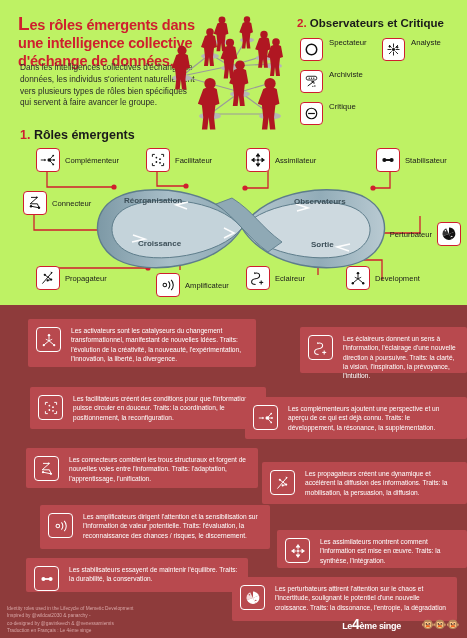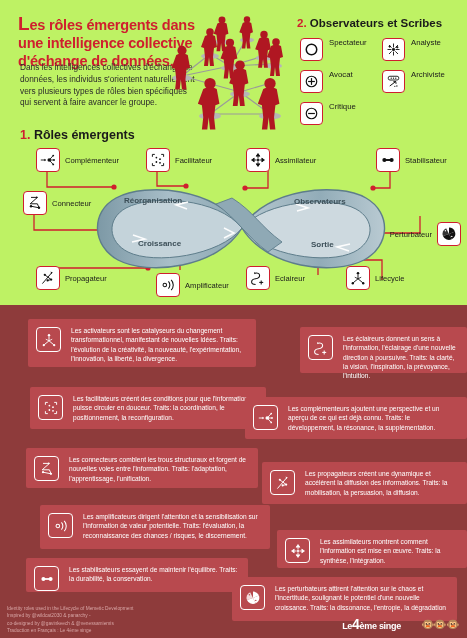--- a/index.html
+++ b/index.html
@@ -195,21 +195,21 @@
           </g>
           <g transform="translate(118,102) scale(1.35)">
             <circle cx="0" cy="-24" r="4.2"></circle>
             <path d="M-5,-20 q5,-3 10,0 l2,11 -3,1 -1,9 1,9 -4,0 -1,-9 -1,9 -4,0 1,-9 -1,-9 -3,-1 z"></path>
           </g>
         </g>
       </svg>
     </div>
 
     <div class="sec2-title">
-      <span class="num">2.</span><span> Observateurs et Scribes</span>
+      <span class="num">2.</span><span> Observateurs et Critique</span>
     </div>
 
     <div class="obs-grid">
       <div class="obs-row">
         <div class="obs-item">
           <span class="ibox">
             <svg width="15" height="15" viewBox="0 0 20 20">
                 <circle cx="10" cy="10" r="7" fill="none" stroke="#111" stroke-width="2"></circle>
               </svg>
           </span>
@@ -230,30 +230,20 @@
               <circle cx="5" cy="6" r="1" fill="#111"></circle>
                 <circle cx="15" cy="7" r="1" fill="#111"></circle>
             </svg>
           </span>
           <span class="obs-label">Analyste</span>
         </div>
       </div>
       <div class="obs-row">
         <div class="obs-item">
           <span class="ibox">
-            <svg width="15" height="15" viewBox="0 0 20 20">
-                <circle cx="10" cy="10" r="7" fill="none" stroke="#111" stroke-width="1.6"></circle>
-                <line x1="10" y1="5.5" x2="10" y2="14.5" stroke="#111" stroke-width="1.6"></line>
-                <line x1="5.5" y1="10" x2="14.5" y2="10" stroke="#111" stroke-width="1.6"></line>
-              </svg>
-          </span>
-          <span class="obs-label">Avocat</span>
-        </div>
-        <div class="obs-item">
-          <span class="ibox">
             <svg width="15" height="15" viewBox="0 0 20 20" stroke="#111" fill="none">
               <rect x="3" y="3" width="14" height="5" rx="2.2" stroke-width="1.2"></rect>
               <circle cx="7" cy="5.5" r="0.9" fill="#111" stroke="none"></circle>
               <circle cx="10" cy="5.5" r="0.9" fill="#111" stroke="none"></circle>
               <circle cx="13" cy="5.5" r="0.9" fill="#111" stroke="none"></circle>
               <path d="M5 16 L13 10" stroke-width="1.3"></path>
               <path d="M13 10 l-3.2 0.3 M13 10 l0.4 3.1" stroke-width="1.3"></path>
               <circle cx="14.5" cy="16" r="0.9" fill="#111" stroke="none"></circle>
               <circle cx="11.8" cy="16.4" r="0.8" fill="#111" stroke="none"></circle>
             </svg>
@@ -470,21 +460,21 @@
         <svg width="16" height="16" viewBox="0 0 20 20" stroke="#111" stroke-width="1.2" fill="none">
           <circle cx="10" cy="4" r="1.6" fill="#111" stroke="none"></circle>
           <line x1="10" y1="5.6" x2="10" y2="11"></line>
           <line x1="10" y1="11" x2="4" y2="16"></line>
           <line x1="10" y1="11" x2="16" y2="16"></line>
           <circle cx="3.5" cy="16.5" r="1.5" fill="#111" stroke="none"></circle>
           <circle cx="16.5" cy="16.5" r="1.5" fill="#111" stroke="none"></circle>
           <path d="M6 9 L10 11 L14 9" stroke-width="1"></path>
         </svg>
       </span>
-      <span class="role-label">Lifecycle</span>
+      <span class="role-label">Development</span>
     </div>
   </div>
 
   <div class="red-area">
 
     <div class="desc-card" style="left:28px; top:14px; width:228px; height:48px;">
       <span class="cbox">
         <svg width="16" height="16" viewBox="0 0 20 20" stroke="#fff" stroke-width="1.2" fill="none">
           <circle cx="10" cy="4" r="1.5" fill="#fff" stroke="none"></circle>
             <line x1="10" y1="5.5" x2="10" y2="11"></line>

